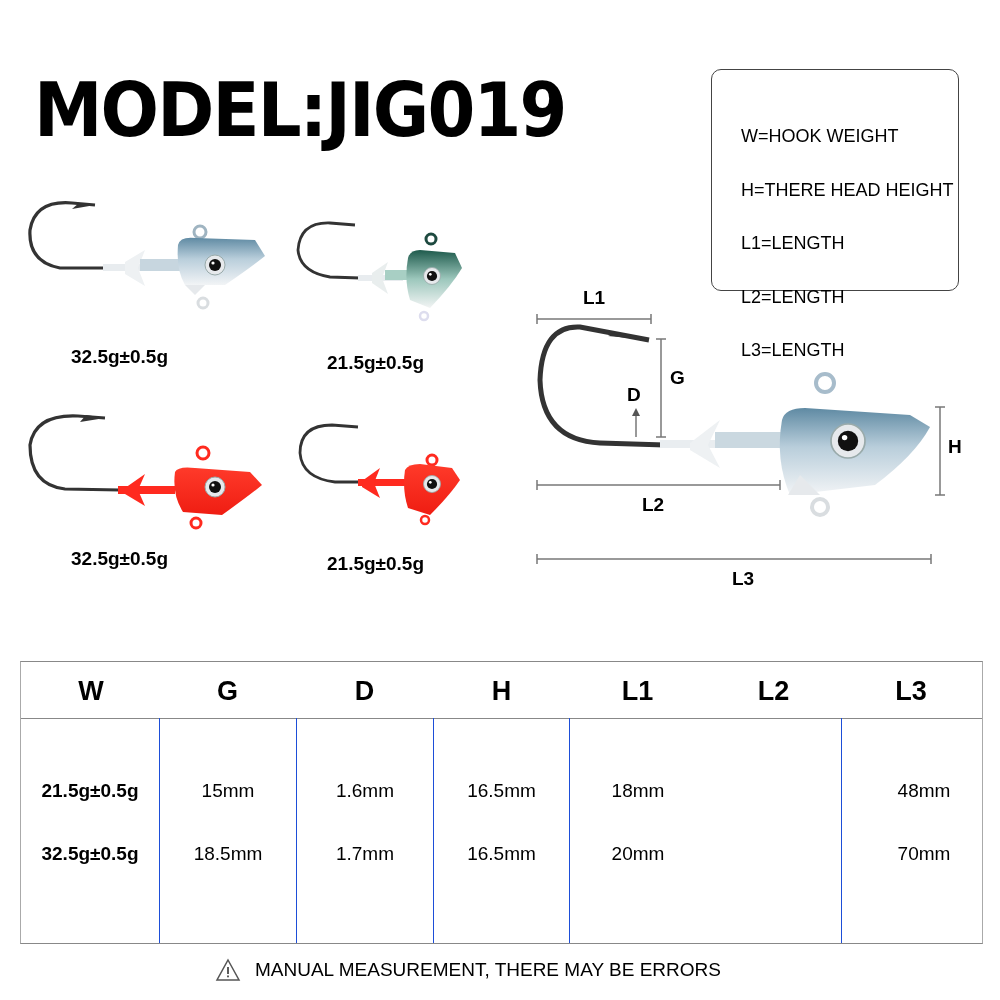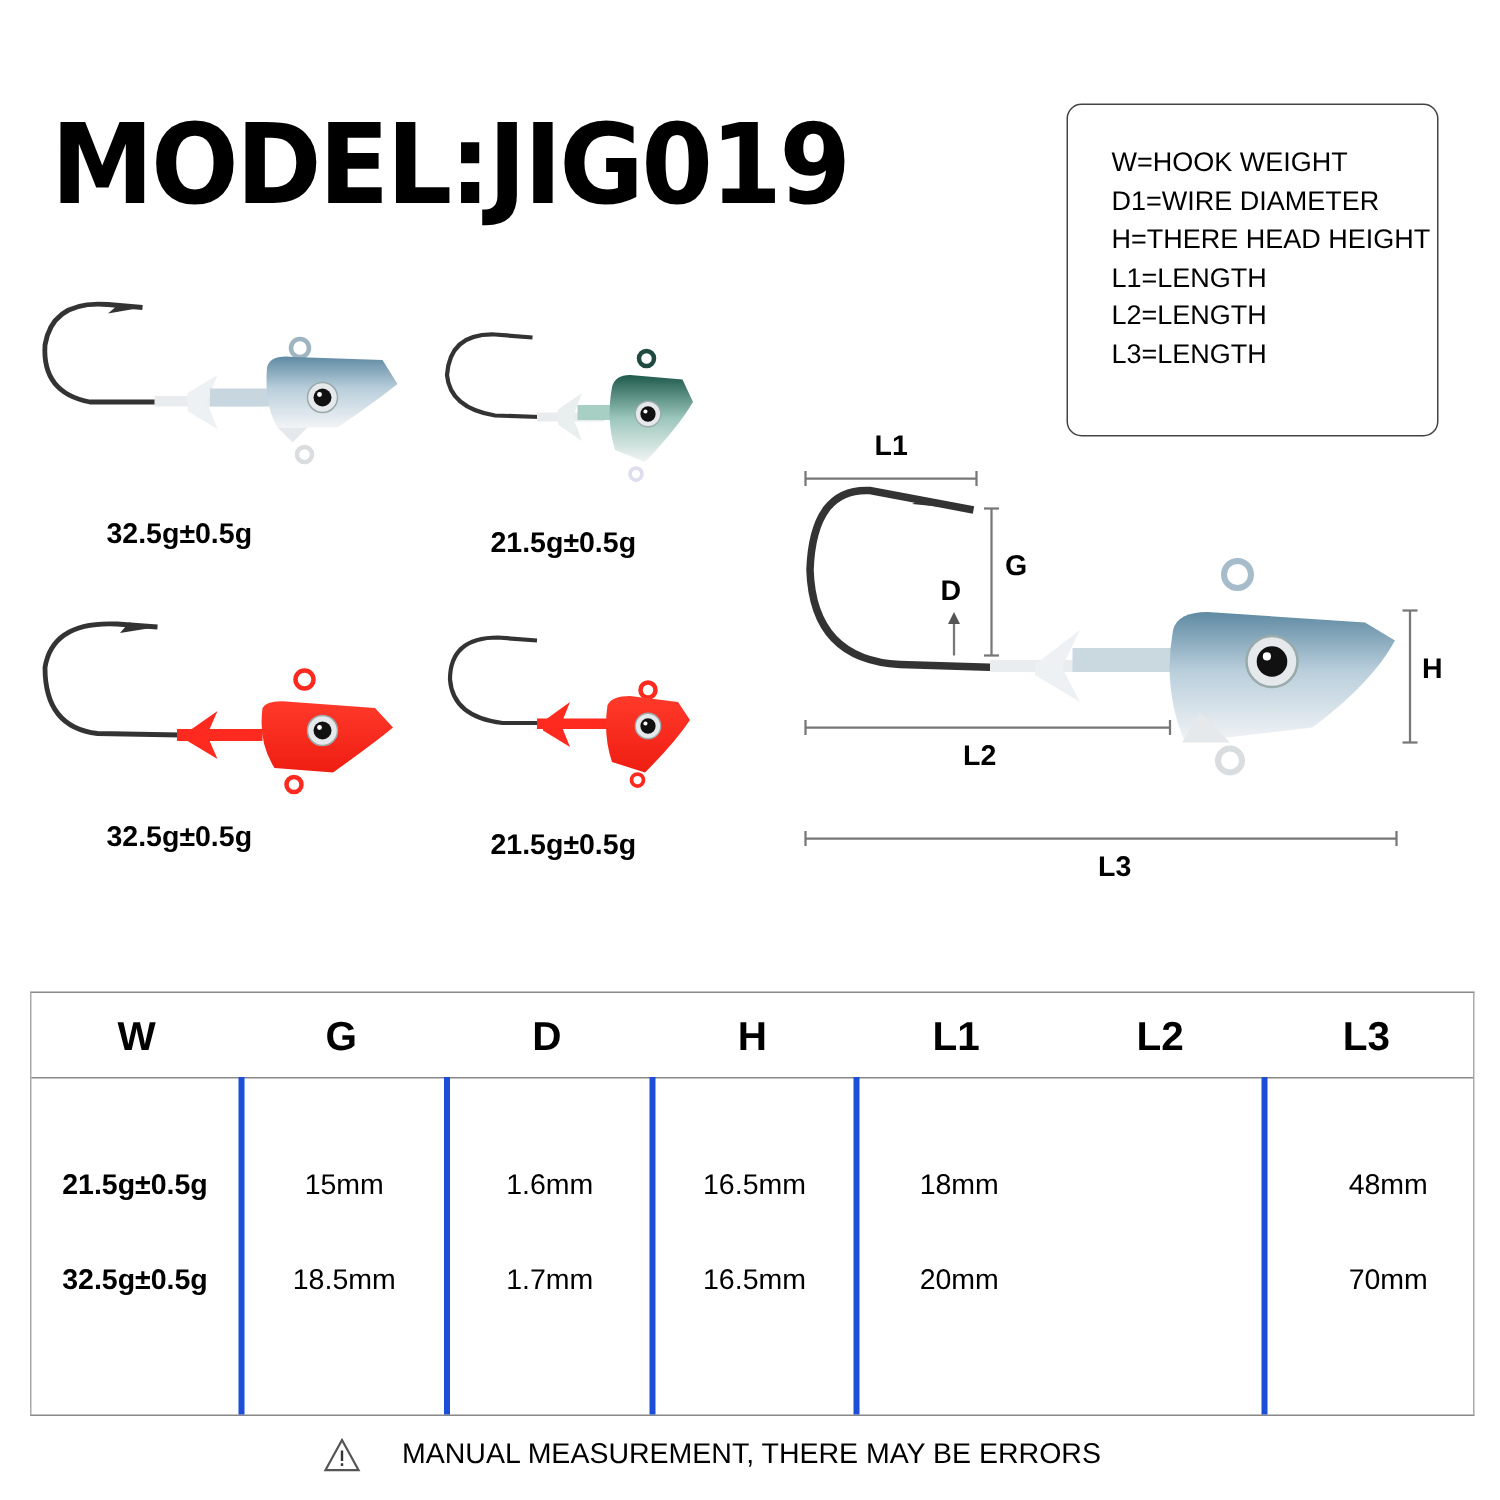--- a/index.html
+++ b/index.html
@@ -1,42 +1,41 @@
 <!DOCTYPE html>
 <html><head>
 <meta charset="utf-8">
 <style>
   html,body{margin:0;padding:0;background:#fff;}
   body{width:1000px;height:1000px;position:relative;overflow:hidden;font-family:"Liberation Sans",sans-serif;color:#000;}
   .abs{position:absolute;}
   .title{left:34px;top:70px;font-size:74px;font-weight:bold;letter-spacing:-2px;line-height:80px;font-family:"DejaVu Sans",sans-serif;transform:scaleX(0.93);transform-origin:left;}
   .legend-box{left:711px;top:69px;width:248px;height:222px;border:1.5px solid #444;border-radius:10px;box-sizing:border-box;}
   .legend-box ul{list-style:none;margin:0;padding:26px 0 0 29px;}
-  .legend-box li{font-size:18px;line-height:25.5px;white-space:nowrap;}
+  .legend-box li{font-size:18px;line-height:25.5px;white-space:nowrap;margin-top:28px;}
   .wlabel{font-size:19px;font-weight:bold;}
   .dimlabel{font-size:19px;font-weight:bold;}
   .spec-table{left:20px;top:661px;width:963px;height:283px;border-top:1.5px solid #888;border-bottom:1.5px solid #888;border-left:1.5px solid #aaa;border-right:1.5px solid #aaa;box-sizing:border-box;}
   .thead{position:absolute;left:0;top:0;width:100%;height:56px;border-bottom:1.5px solid #888;}
   .th{position:absolute;top:0;height:56px;line-height:58px;text-align:center;font-size:27px;font-weight:bold;}
   .tbody{position:absolute;left:0;top:56px;width:100%;height:225px;}
-  .col{position:absolute;top:0;height:225px;border-left:4px solid #1d4ed8;box-sizing:border-box;}
+  .col{position:absolute;top:0;height:225px;border-left:1px solid #1d4ed8;box-sizing:border-box;}
   .col:first-child{border-left:none;}
   .td{position:absolute;left:0;width:100%;text-align:center;font-size:19px;}
   .td.w{font-weight:bold;font-size:19px;}
-  .note{left:215px;top:958px;font-size:19px;display:flex;align-items:center;gap:27px;}
+  .note{left:215px;top:958px;font-size:19px;display:flex;align-items:center;gap:14px;}
 </style>
 </head>
 <body>
 
 <div class="abs title">MODEL:JIG019</div>
 
 <div class="abs legend-box">
   <ul>
     <li>W=HOOK WEIGHT</li>
-    <li>D1=WIRE DIAMETER</li>
     <li>H=THERE HEAD HEIGHT</li>
     <li>L1=LENGTH</li>
     <li>L2=LENGTH</li>
     <li>L3=LENGTH</li>
   </ul>
 </div>
 
 <svg class="abs" style="left:0;top:0" width="520" height="600">
   <defs>
     <linearGradient id="gBlue" x1="0" y1="0" x2="0" y2="1">

